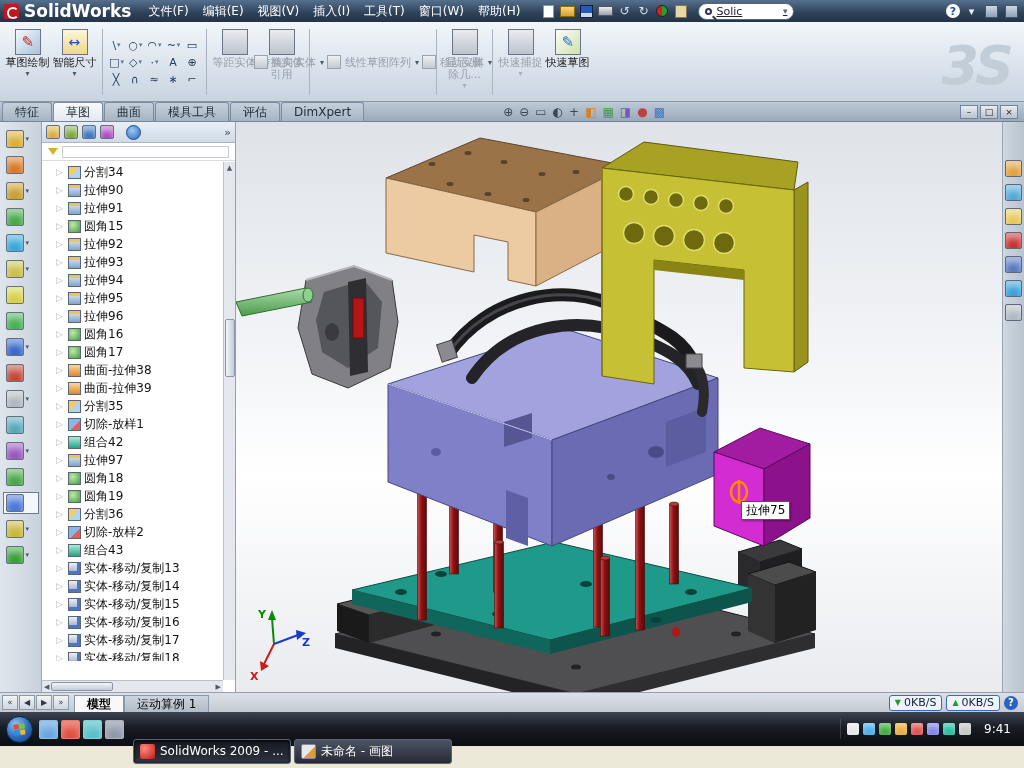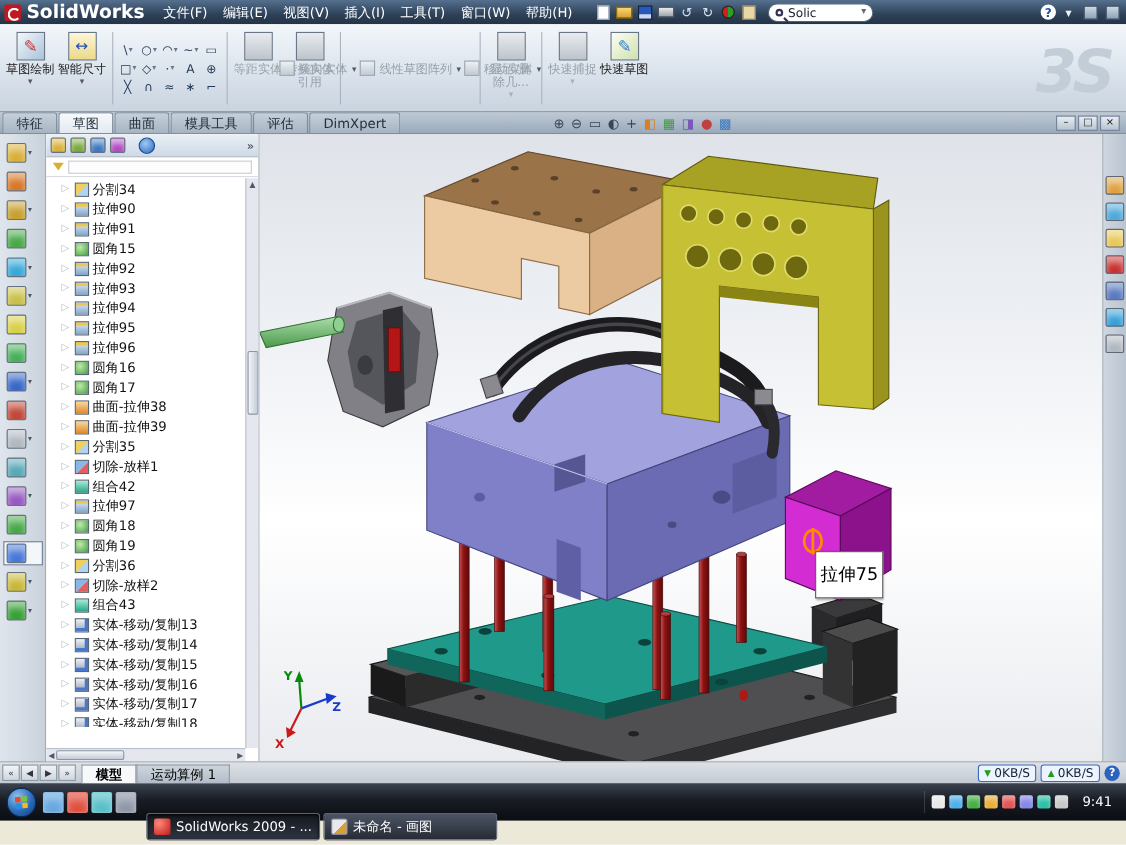--- a/index.html
+++ b/index.html
@@ -15,21 +15,21 @@
   .menubar { display:flex; height:100%; align-items:center; }
   .menu-item { padding:0 7px; height:100%; display:flex; align-items:center; cursor:default; white-space:nowrap; }
   .ttools { display:flex; align-items:center; margin-left:10px; gap:1px; }
   .ti { width:18px; height:17px; display:flex; align-items:center; justify-content:center; font-size:12px; color:#cfe0f0; }
   .ti.new::before { content:""; width:9px; height:11px; background:#fff; border:1px solid #8899aa; }
   .ti.open::before { content:""; width:13px; height:9px; background:linear-gradient(#f8d878,#d8a030); border:1px solid #8a6a10; }
   .ti.save::before { content:""; width:11px; height:11px; background:#2858b8; border:1px solid #102040; box-shadow:inset 0 -4px 0 #cfd8e8; }
   .ti.print::before { content:""; width:13px; height:8px; background:linear-gradient(#ececec,#9aa2aa); border:1px solid #556; }
   .ti.rebuild::before { content:""; width:10px; height:10px; border-radius:50%; background:linear-gradient(90deg,#d02020 50%,#28a028 50%); border:1px solid #222; }
   .ti.paste::before { content:""; width:10px; height:11px; background:#e8d8a8; border:1px solid #887650; }
-  .searchbox { display:flex; align-items:center; background:#fff; border:1px solid #52647c; border-radius:9px; height:17px; width:96px; padding:0 6px; gap:4px; color:#223; margin:0 6px; }
+  .searchbox { display:flex; align-items:center; background:#fff; border:1px solid #52647c; border-radius:9px; height:17px; width:96px; padding:0 6px; gap:4px; color:#223; margin:0 6px;text-decoration:underline; }
   .mag { width:7px; height:7px; border:2px solid #335; border-radius:50%; position:relative; flex:none; }
   .mag::after { content:""; position:absolute; width:5px; height:2px; background:#335; transform:rotate(45deg); left:5px; top:7px; }
   .search-text { font-size:11px; flex:1; }
   .searchdd { color:#667; font-size:9px; }
   .rtools { display:flex; align-items:center; gap:3px; margin-left:auto; }
   .ri { width:17px; height:16px; display:flex; align-items:center; justify-content:center; color:#eaf2fa; font-size:11px; }
   .ri.help { background:#fff; color:#1a4fa0; border-radius:50%; width:14px; height:14px; font-weight:bold; }
   .ri.pane::before { content:""; width:11px; height:11px; background:linear-gradient(#cdd8e4,#8fa2b8); border:1px solid #456; }
 
   
@@ -95,21 +95,21 @@
   .fi.movecopy { background:linear-gradient(#eef0f6,#98a2b8); box-shadow:inset -3px -3px 0 #4a78c8; }
   .tlabel { font-size:12px; color:#111; }
   .vscroll { position:absolute; top:40px; right:0; width:12px; bottom:12px; background:#e4e8ee; border-left:1px solid #b8c0ca; display:flex; flex-direction:column; align-items:center; font-size:7px; color:#556; }
   .sb-thumb { width:10px; height:58px; background:linear-gradient(90deg,#f4f6f8,#c2ccd8); border:1px solid #8a96a6; border-radius:2px; margin-top:145px; }
   .vscroll span.sbtn { height:12px; display:flex; align-items:center; }
   .hscroll { position:absolute; left:0; right:12px; bottom:0; height:12px; background:#e4e8ee; border-top:1px solid #b8c0ca; display:flex; align-items:center; font-size:7px; color:#556; padding:0 2px; gap:2px; }
   .hthumb { width:62px; height:9px; background:linear-gradient(#f4f6f8,#c2ccd8); border:1px solid #8a96a6; border-radius:2px; }
 
   .viewport { width:766px; height:570px; position:relative; background:linear-gradient(180deg,#dfe3e9 0%,#f2f4f7 40%,#ffffff 62%,#e9ebef 100%); overflow:hidden; }
   svg text { font-family:"DejaVu Sans",sans-serif; }
-  .tooltip { position:absolute; left:505px; top:379px; background:#ffffff; border:1px solid #555; padding:10px 4px; font-size:16px; color:#000; box-shadow:1px 1px 2px rgba(0,0,0,.35); white-space:nowrap; }
+  .tooltip { position:absolute; left:505px; top:379px; background:#ffffff; border:1px solid #555; padding:0 4px; font-size:12px; color:#000; box-shadow:1px 1px 2px rgba(0,0,0,.35); white-space:nowrap; }
 
   .right-strip { width:22px; background:linear-gradient(90deg,#cfd7e0,#b9c4d0); border-left:1px solid #9aa6b4; display:flex; flex-direction:column; align-items:center; gap:7px; padding-top:38px; }
   .rp-ico { width:17px; height:17px; border:1px solid #5e6876; border-radius:2px; box-shadow:inset 0 6px 6px rgba(255,255,255,.5); cursor:default; }
 
   
   .bottombar { height:20px; background:linear-gradient(#dde1e7,#c3cad2); border-top:1px solid #96a0ac; display:flex; align-items:center; padding:0 2px; gap:1px; }
   .bnav-b { width:16px; height:15px; background:linear-gradient(#f2f4f6,#cfd6de); border:1px solid #8c98a6; font-size:8px; display:flex; align-items:center; justify-content:center; color:#334; cursor:default; }
   .btabs { display:flex; height:100%; align-items:flex-end; margin-left:4px; }
   .btab { padding:0 12px; height:17px; display:flex; align-items:center; font-size:12px; background:linear-gradient(#cdd4dc,#b2bcc8); border:1px solid #8c98a6; border-bottom:none; cursor:default; white-space:nowrap; }
   .btab.active { background:#f6f8fa; font-weight:bold; }

